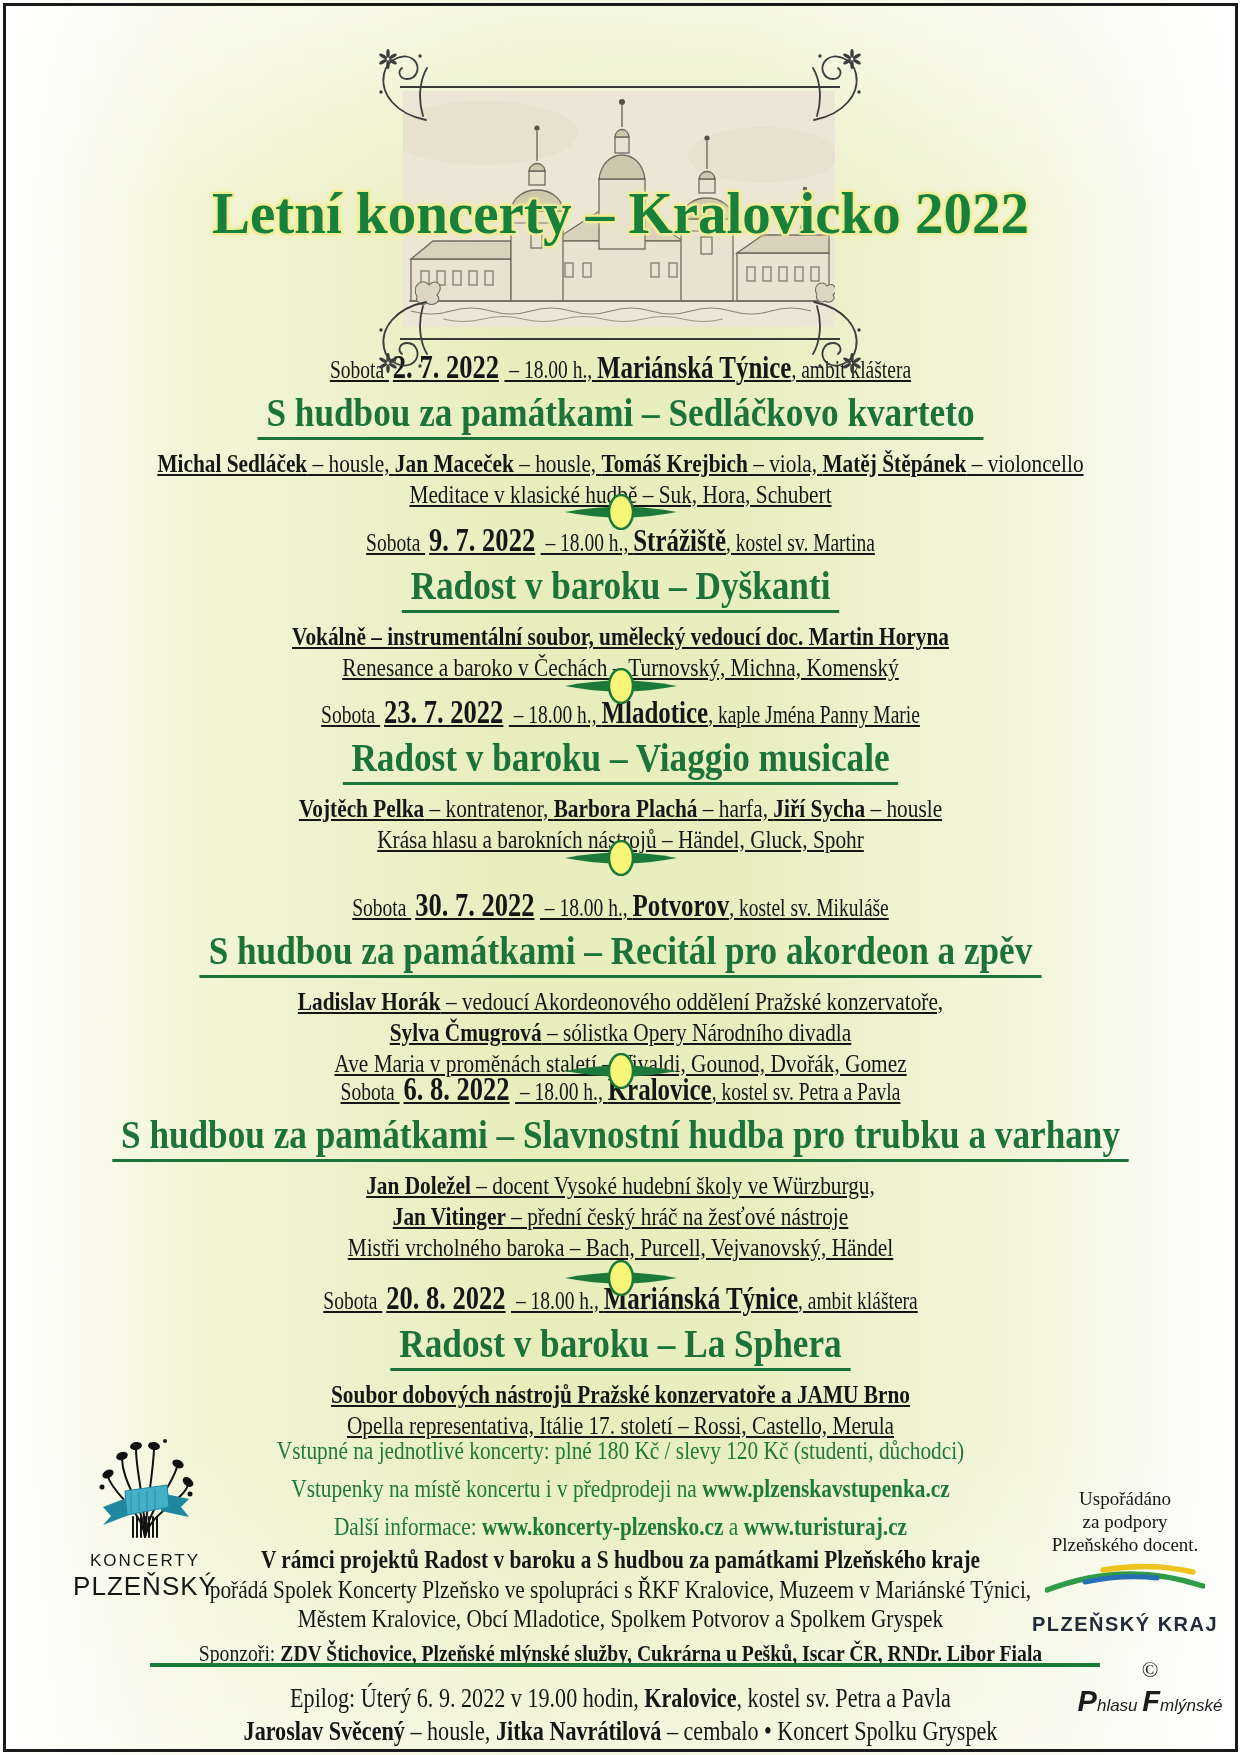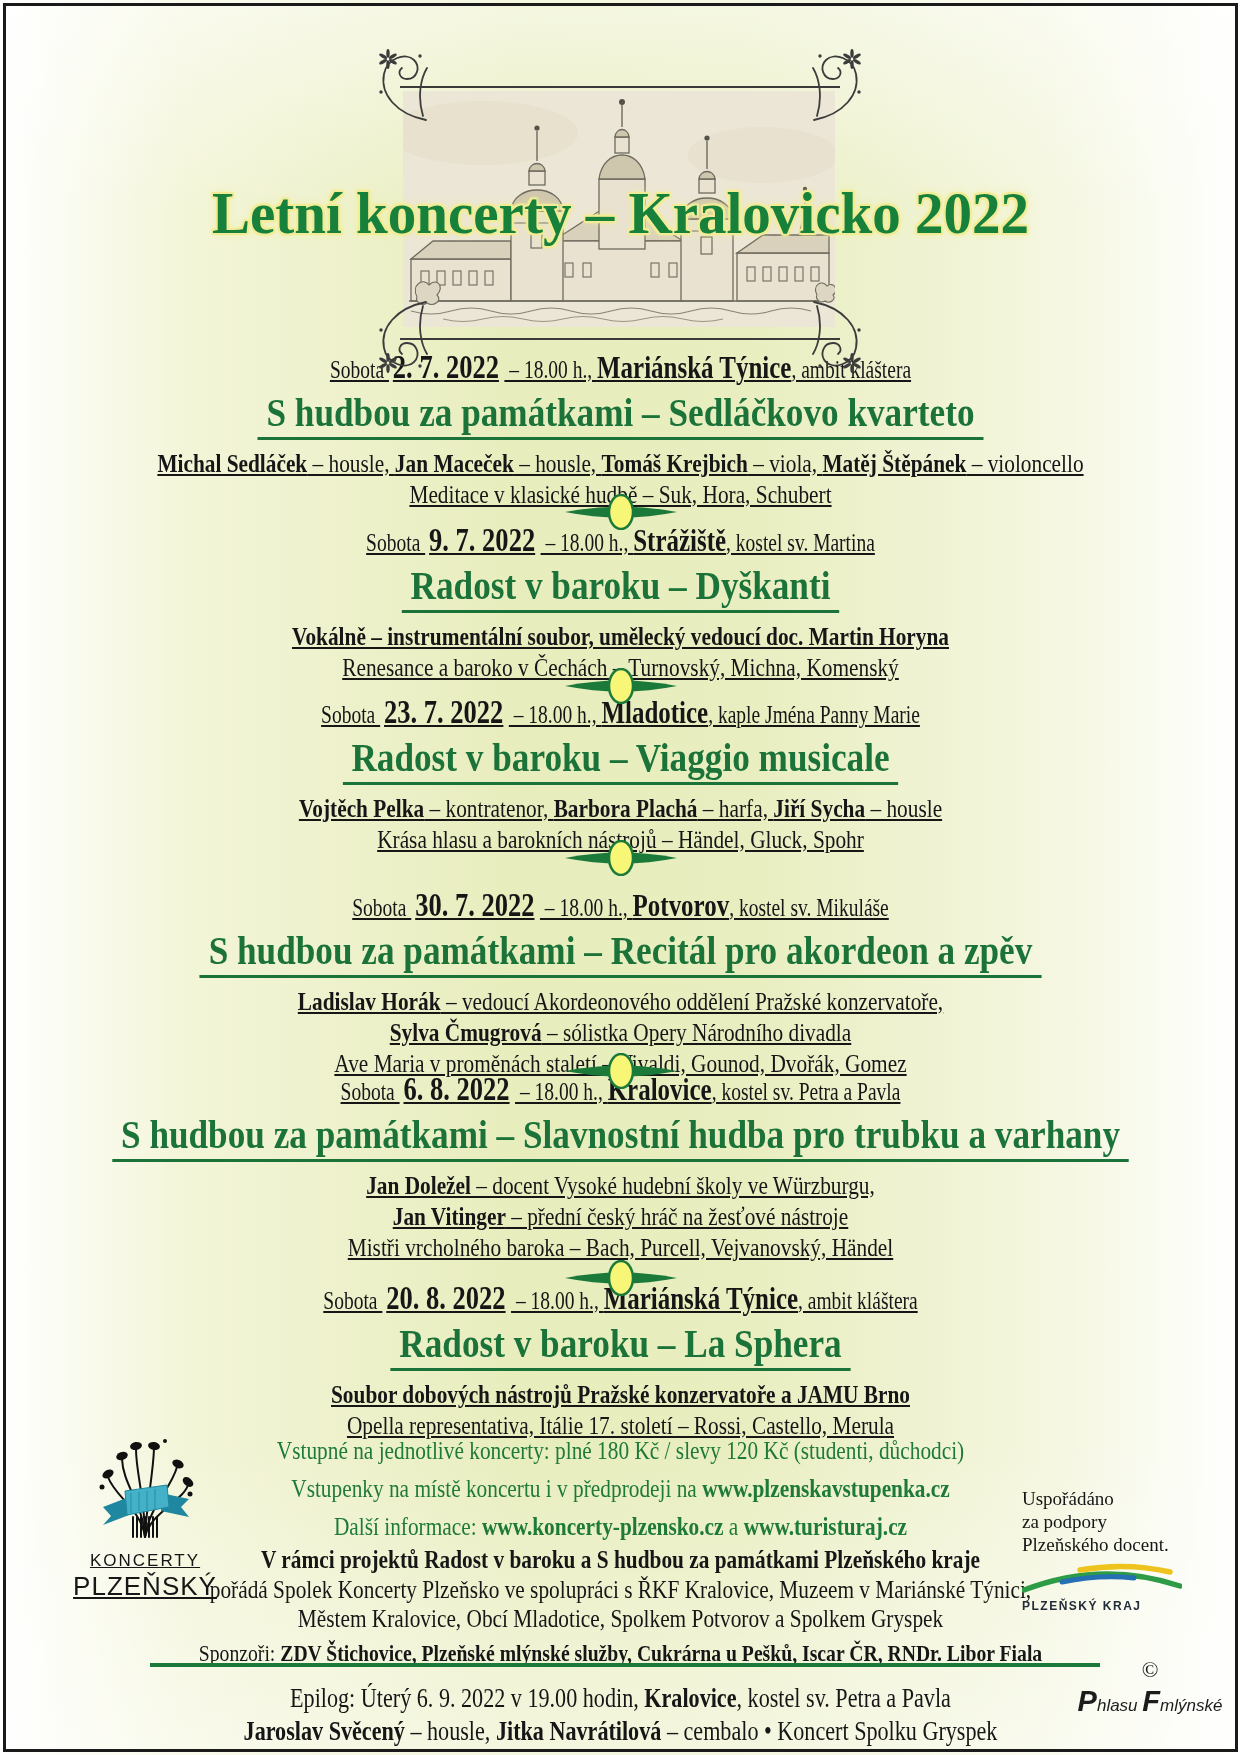--- a/index.html
+++ b/index.html
@@ -45,26 +45,26 @@
   
   .info-block{position:absolute; left:0; width:100%; text-align:center;}
   .info-line{font-size:26px; line-height:38px; color:var(--info-green,#1e7a38);}
   .proj-line-b{font-size:26px; line-height:30px; font-weight:700;}
   .proj-line{font-size:26px; line-height:29px;}
   .sponsor-line{font-size:24px; line-height:30px; margin-top:5px;}
   .rule{position:absolute; left:150px; top:1663px; width:950px; height:4px; background:var(--rule-green,#1b7a3a);}
   .epilog-line{font-size:27px; line-height:33px;}
 
   
-  .koncerty-logo{position:absolute; left:70px; top:1437px; width:150px; text-align:center; font-family:"Liberation Sans","DejaVu Sans",sans-serif;text-decoration:underline;}
+  .koncerty-logo{position:absolute; left:70px; top:1437px; width:150px; text-align:center; font-family:"Liberation Sans","DejaVu Sans",sans-serif;}
   .koncerty-l1{font-size:17px; letter-spacing:2px; margin-top:6px; color:#161616;}
   .koncerty-l2{font-size:26px; letter-spacing:1px; color:#161616;}
-  .kraj-block{position:absolute; left:1022px; top:1487px; width:206px; }
+  .kraj-block{position:absolute; left:1022px; top:1487px; width:206px; text-align:center;}
   .kraj-support{font-size:19px; line-height:23px;}
-  .kraj-label{font-family:"Liberation Sans","DejaVu Sans",sans-serif; font-size:12px; font-weight:700; letter-spacing:1.5px; color:#222c38; margin-top:1px;}
+  .kraj-label{font-family:"Liberation Sans","DejaVu Sans",sans-serif; font-size:20px; font-weight:700; letter-spacing:1.5px; color:#222c38; margin-top:15px;}
   .signature{position:absolute; left:1075px; top:1658px; width:150px; text-align:center; font-family:"Liberation Sans","DejaVu Sans",sans-serif;}
   .sig-c{font-size:22px; line-height:24px; font-family:"Liberation Serif",serif;}
   .sig-name{font-size:17px; font-style:italic; margin-top:3px; color:#1c1c1c;}
   .sig-name .seg-cap{font-size:29px; font-weight:700;}
 </style>
 </head>
 <body>
 
 <div class="page">
   <div class="page-border"></div>

